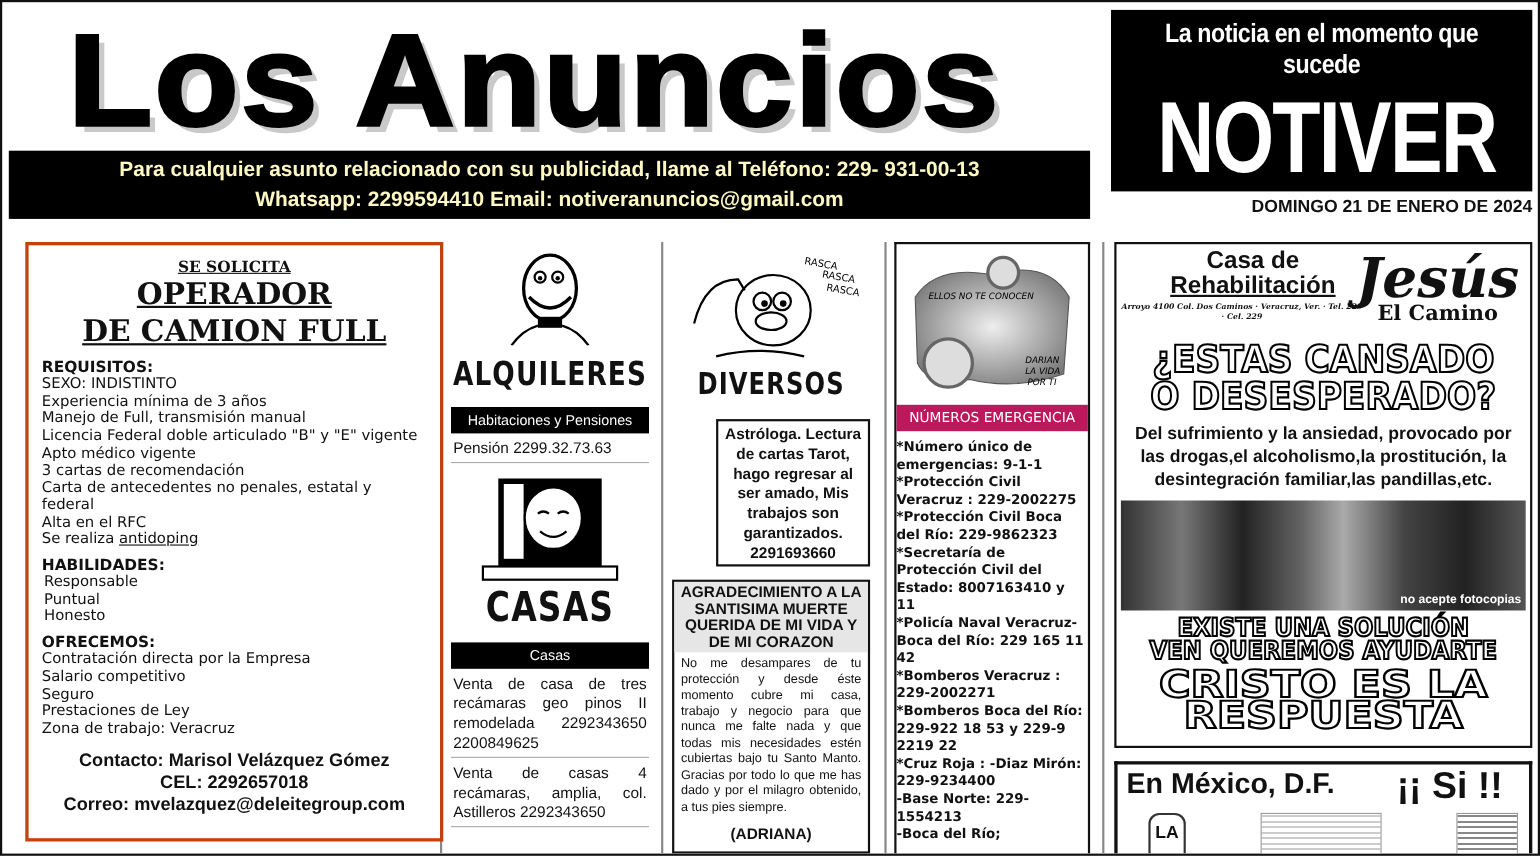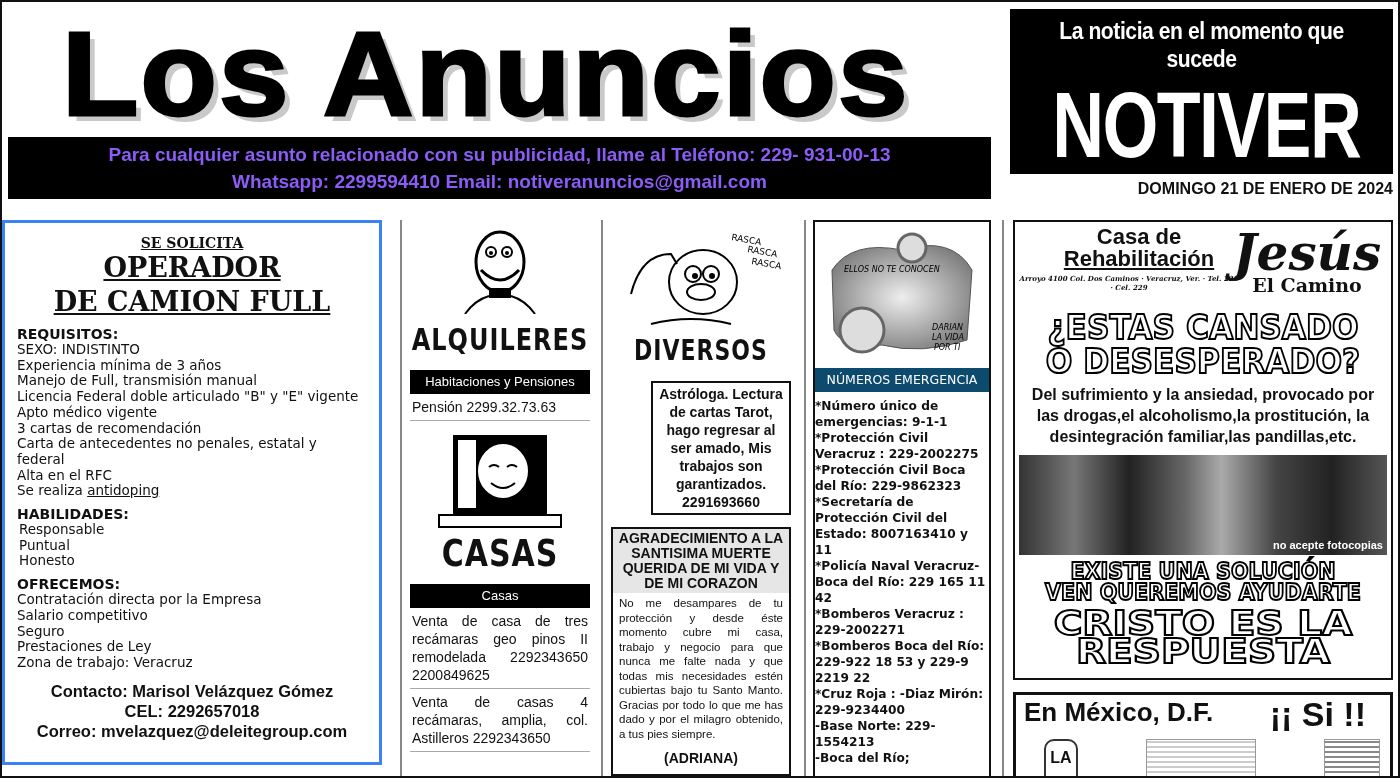--- a/index.html
+++ b/index.html
@@ -3,31 +3,31 @@
 <meta charset="utf-8">
 <style>
   * { box-sizing: border-box; margin: 0; padding: 0; }
   html, body { width: 1400px; height: 778px; overflow: hidden; background: #fff; }
   body { font-family: "Liberation Sans", sans-serif; color: #111; position: relative; border: 2px solid #111; }
 
   
   .masthead { position: absolute; left: 60px; top: 12px; width: 900px; height: 120px;
     font-family: "Liberation Sans", sans-serif; font-weight: 900; font-size: 118px; letter-spacing: 2px;
     color: #000; text-shadow: 6px 6px 0 #c9c9c9; line-height: 120px; transform: scaleX(1.06); transform-origin: left; -webkit-text-stroke: 3px #000; }
-  .contact-bar { position: absolute; left: 6px; top: 135px; width: 983px; height: 62px; background: #000; color: #8b5cf6;
+  .contact-bar { position: absolute; left: 6px; top: 135px; width: 983px; height: 62px; background: #000; color: #fef9c3;
     text-align: center; font-weight: bold; font-size: 19px; line-height: 27px; padding-top: 4px; }
   .notiver-box { position: absolute; left: 1008px; top: 7px; width: 383px; height: 165px; background: #000; color: #fff; text-align: center; }
   .notiver-tag { font-size: 24px; font-weight: bold; margin-top: 8px; transform: scaleX(0.88); letter-spacing: -0.5px; }
   .notiver-logo { font-size: 92px; font-weight: 900; line-height: 100px; margin-top: 2px; transform: scaleX(0.78); letter-spacing: -2px; }
   .date-line { position: absolute; left: 1008px; top: 178px; width: 383px; text-align: right; font-weight: bold; font-size: 16px; }
 
   
   .col-div { position: absolute; top: 218px; bottom: 0; width: 2px; background: #888; }
 
-  .job-ad { position: absolute; left: 0; top: 218px; width: 380px; height: 545px; border: 3px solid #3b82f6; padding: 10px 12px; }
+  .job-ad { position: absolute; left: 21px; top: 218px; width: 380px; height: 545px; border: 3px solid #c2410c; padding: 10px 12px; }
   .job-ad .serif { font-family: "DejaVu Serif", serif; text-align: center; font-weight: bold; }
   .job-ad .solicita { font-size: 14px; text-decoration: underline; margin-top: 2px; }
   .job-ad .title { font-size: 27px; line-height: 34px; text-align: center; }
   .job-ad .title span { text-decoration: underline; }
   .job-ad h4 { font-family: "DejaVu Sans", sans-serif; font-size: 14px; font-weight: bold; margin-top: 7px; }
   .job-ad ul { list-style: none; font-family: "DejaVu Sans", sans-serif; font-size: 13.5px; line-height: 15.7px; }
   .job-ad ul.ind { padding-left: 2px; }
   .job-ad .contact { text-align: center; font-weight: bold; font-size: 16.5px; line-height: 20px; margin-top: 10px; }
   .u { text-decoration: underline; }
 
@@ -39,21 +39,21 @@
 
   .boxed { border: 2px solid #111; text-align: center; }
   .astro { font-weight: bold; font-size: 14px; line-height: 18px; padding: 2px; margin-left: 40px; }
   .agrad-head { background: #e6e6e6; font-weight: 900; font-size: 14px; line-height: 15px; padding: 2px 4px; }
   .agrad-body { font-size: 11.5px; line-height: 14.5px; padding: 3px 6px; text-align: justify; }
   .agrad-sig { font-weight: bold; font-size: 14px; padding: 6px 0 8px; }
   .espacio { background: #000; color: #fff; font-weight: 900; font-size: 26px; height: 50px; padding-left: 10px; transform-origin: left; font-style: italic; }
 
   .emerg { position: absolute; left: 811px; top: 218px; width: 178px; bottom: 0; border: 2px solid #111; border-bottom: none; }
   .emerg-img { height: 146px; display: flex; align-items: center; justify-content: center; }
-  .emerg-bar { background: #0c4a6e; color: #fff; font-family: "DejaVu Sans", sans-serif; font-size: 12.5px; text-align: center; height: 24px; line-height: 24px; }
+  .emerg-bar { background: #be185d; color: #fff; font-family: "DejaVu Sans", sans-serif; font-size: 12.5px; text-align: center; height: 24px; line-height: 24px; }
   .emerg-list { list-style: none; font-family: "DejaVu Sans", sans-serif; font-weight: bold; font-size: 12.2px; line-height: 16px; padding-top: 6px; }
 
   .rehab { position: absolute; left: 1011px; top: 218px; width: 380px; height: 460px; border: 2px solid #111; padding: 4px; }
   .rehab-title { font-weight: bold; font-size: 22px; line-height: 22px; text-align: center; width: 200px; margin-left: 20px; }
   .rehab-title .l2 { text-decoration: underline; }
   .rehab-addr { font-family: "DejaVu Serif", serif; font-size: 7px; font-weight: bold; font-style: italic; width: 220px; text-align: center; line-height: 9px; margin-top: 4px; }
   .jesus { position: absolute; right: 6px; top: 6px; width: 156px; text-align: center; }
   .jesus .big { font-family: "DejaVu Serif", serif; font-size: 50px; font-weight: bold; font-style: italic; line-height: 50px; }
   .jesus .small { font-family: "DejaVu Serif", serif; font-size: 19px; font-weight: bold; margin-top: -4px; }
   .outline { color: #fff; -webkit-text-stroke: 2px #000; font-family: "DejaVu Sans", sans-serif; font-weight: 900; text-align: center; }

